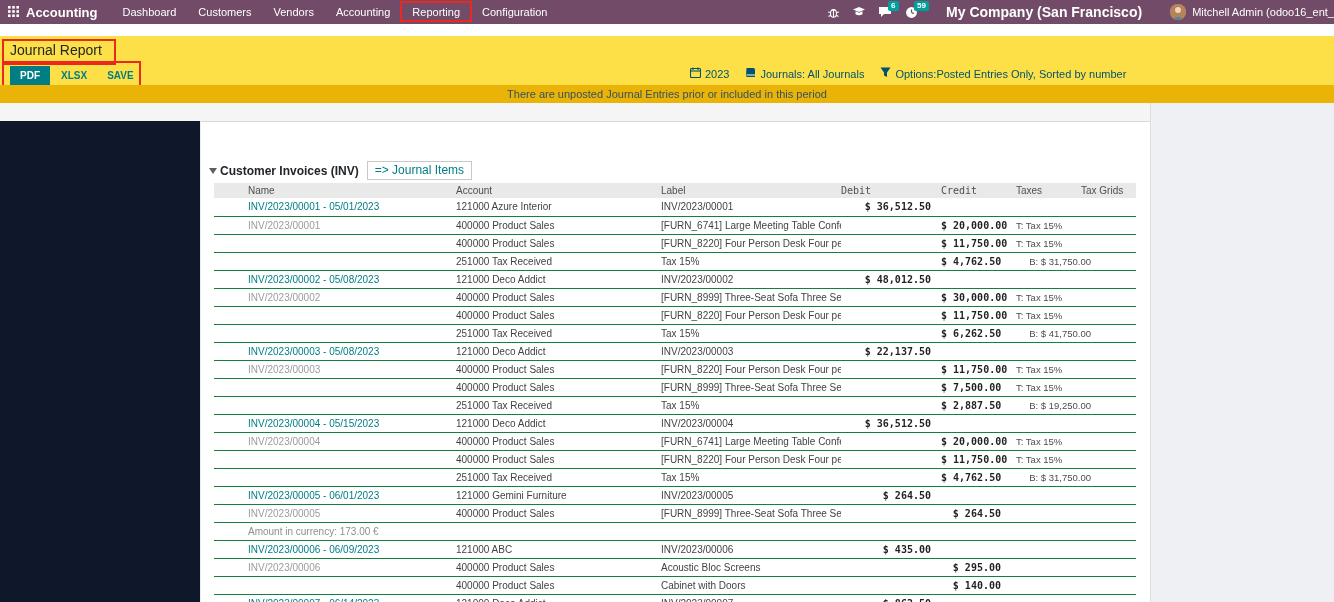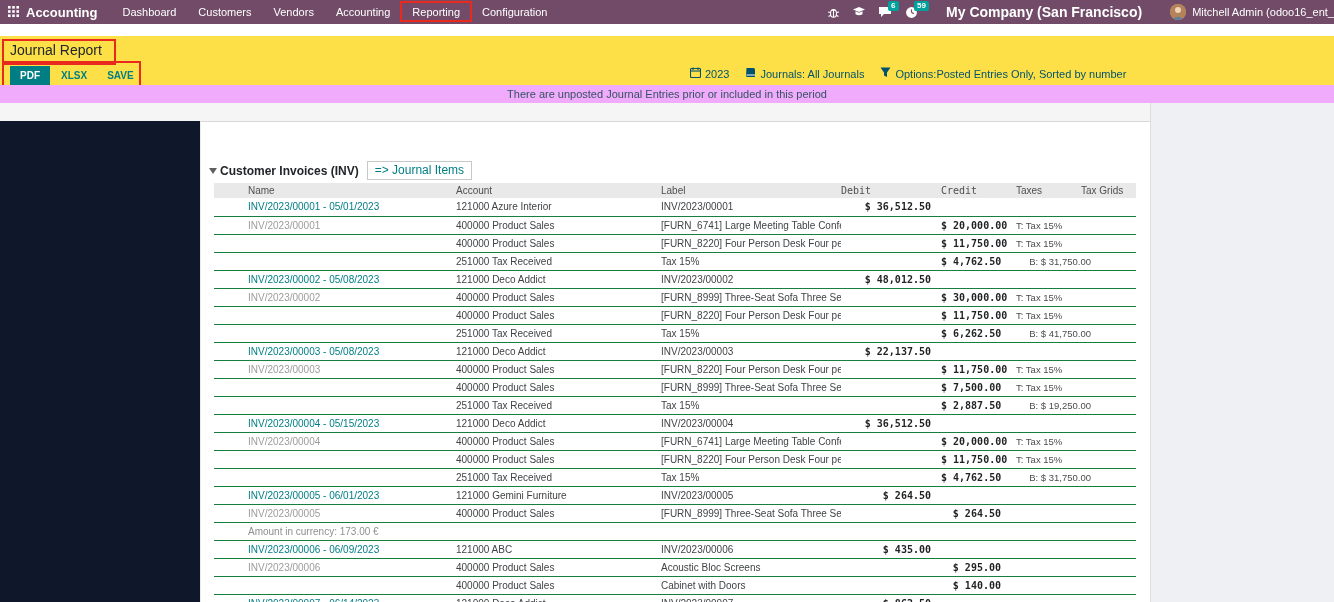--- a/index.html
+++ b/index.html
@@ -34,21 +34,21 @@
   .cp-buttons { position:absolute; left:10px; top:30px; display:flex; align-items:center; }
   .btn-pdf { background:#017e84; color:#fff; border:1px solid #017e84; font-size:10px; font-weight:bold;
              padding:3px 9px; cursor:pointer; font-family:"Liberation Sans",sans-serif; }
   .btn-flat { background:transparent; color:#017e84; border:none; font-size:10px; font-weight:bold;
               padding:3px 9px; margin-left:2px; cursor:pointer; font-family:"Liberation Sans",sans-serif; }
   .cp-filters { position:absolute; left:690px; top:31px; display:flex; align-items:center; gap:16px;
                 font-size:11px; color:#00526e; white-space:nowrap; }
   .cp-filter { display:flex; align-items:center; gap:4px; cursor:pointer; }
 
   
-  .banner { position:absolute; left:0; top:85px; width:1334px; height:18px; background:#f0abfc;
+  .banner { position:absolute; left:0; top:85px; width:1334px; height:18px; background:#eab308;
             color:#33535f; font-size:11px; display:flex; align-items:center; justify-content:center; }
 
   
   .content { position:absolute; left:0; top:103px; width:1334px; height:499px; background:#0f172a; }
   .top-strip { position:absolute; left:0; top:0; width:1334px; height:18px; background:#f5f5f6; }
   .right-gutter { position:absolute; left:1150px; top:0; width:184px; height:499px;
                   background:#eff0f3; border-left:1px solid #dcdee1; }
   .sheet { position:absolute; left:200px; top:18px; width:950px; height:481px; background:#fff;
            border-top:1px solid #d9d9d9; border-left:1px solid #ececec; padding-top:40px; }
 

